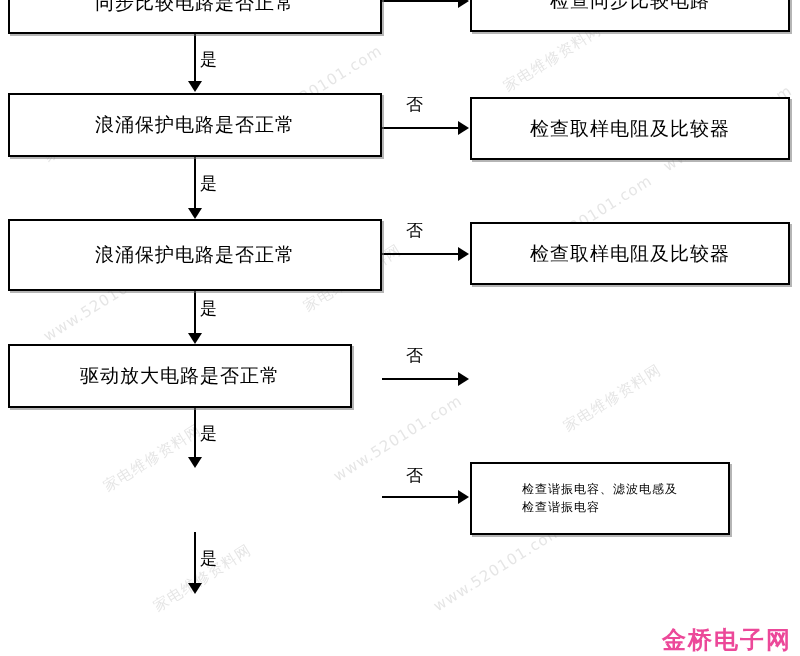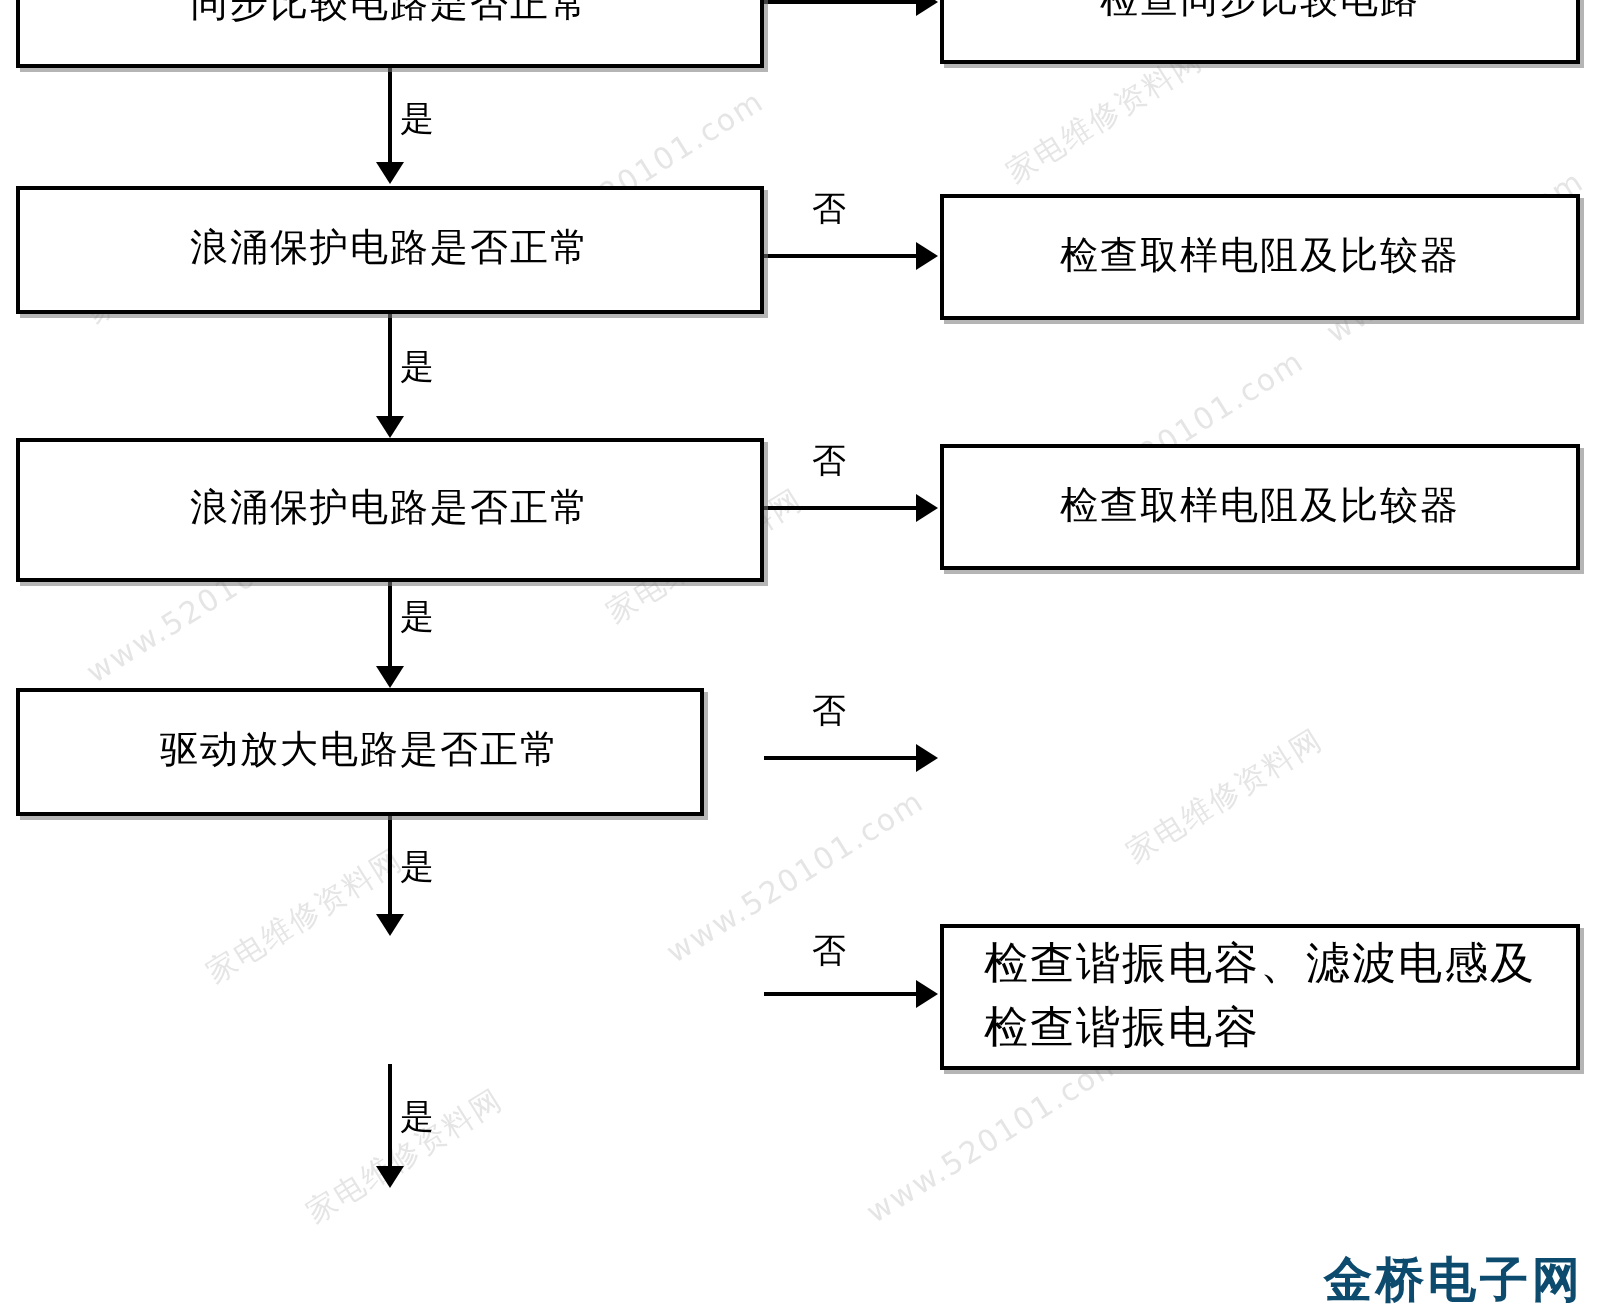--- a/index.html
+++ b/index.html
@@ -197,33 +197,33 @@
 
   <div class="hline" style="left:382px; top:378px; width:78px;"></div>
   <div class="arrow-right" style="left:458px; top:372px;"></div>
   <div class="edge-label" style="left:406px; top:344px;">否</div>
 
   <div class="vline" style="left:194px; top:408px; height:49px;"></div>
   <div class="arrow-down" style="left:188px; top:457px;"></div>
   <div class="edge-label" style="left:200px; top:422px;">是</div>
 
 
-  <div class="box" style="left:470px; top:462px; width:320px; height:73px; font-size:22px;">
+  <div class="box" style="left:470px; top:462px; width:260px; height:73px; font-size:12px;">
     <span class="box-text" style="text-align:left; padding:0 14px;">
       <span>检查谐振电容、滤波电感及</span><br>
       <span>检查谐振电容</span>
     </span>
   </div>
 
   <div class="hline" style="left:382px; top:496px; width:78px;"></div>
   <div class="arrow-right" style="left:458px; top:490px;"></div>
   <div class="edge-label" style="left:406px; top:464px;">否</div>
 
   <div class="vline" style="left:194px; top:532px; height:51px;"></div>
   <div class="arrow-down" style="left:188px; top:583px;"></div>
   <div class="edge-label" style="left:200px; top:547px;">是</div>
 
 
   <div id="site-logo">
-    <span class="logo-cn" style="color: #0c4a6e;">金桥电子网</span>
+    <span class="logo-cn" style="color: #ec4899;">金桥电子网</span>
   </div>
 
 </div>
 
 </body></html>

